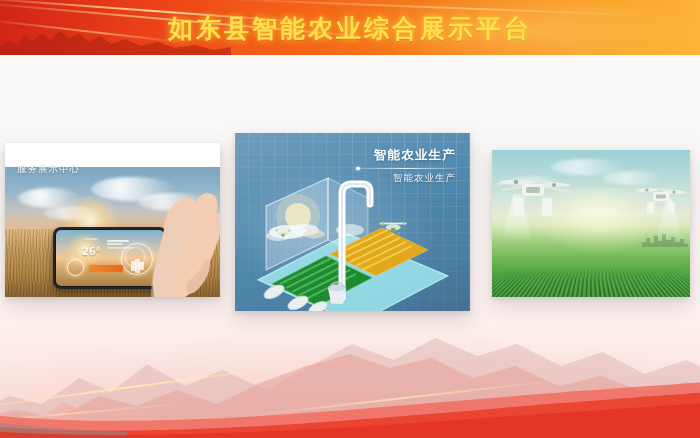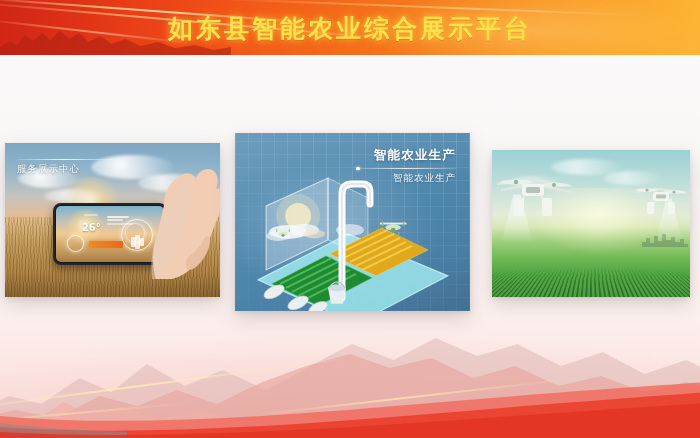--- a/index.html
+++ b/index.html
@@ -133,20 +133,21 @@
   
   #card-service { left:5px; top:143px; width:215px; height:154px; padding:5px; }
   .sky-wheat {
     position:absolute; inset:0;
     background:
       linear-gradient(180deg,
         #7ea6c2 0%, #8fb4cb 16%,
         #c3c3c0 34%, #e2bd98 46%,
         #d9b27e 56%, #c9a266 66%,
         #bd9453 78%, #a87c3c 92%, #8f6830 100%);
+    margin-top: 24px;
   }
   .cloud {
     position:absolute; border-radius:50%;
     background:radial-gradient(circle at 35% 40%, rgba(255,255,255,.95), rgba(255,255,255,.25) 70%, rgba(255,255,255,0) 100%);
     filter:blur(1.6px);
   }
   .sunglow {
     position:absolute; border-radius:50%;
     background:radial-gradient(circle, rgba(255,246,215,.95) 0%, rgba(255,222,150,.55) 35%, rgba(255,200,120,0) 72%);
   }

